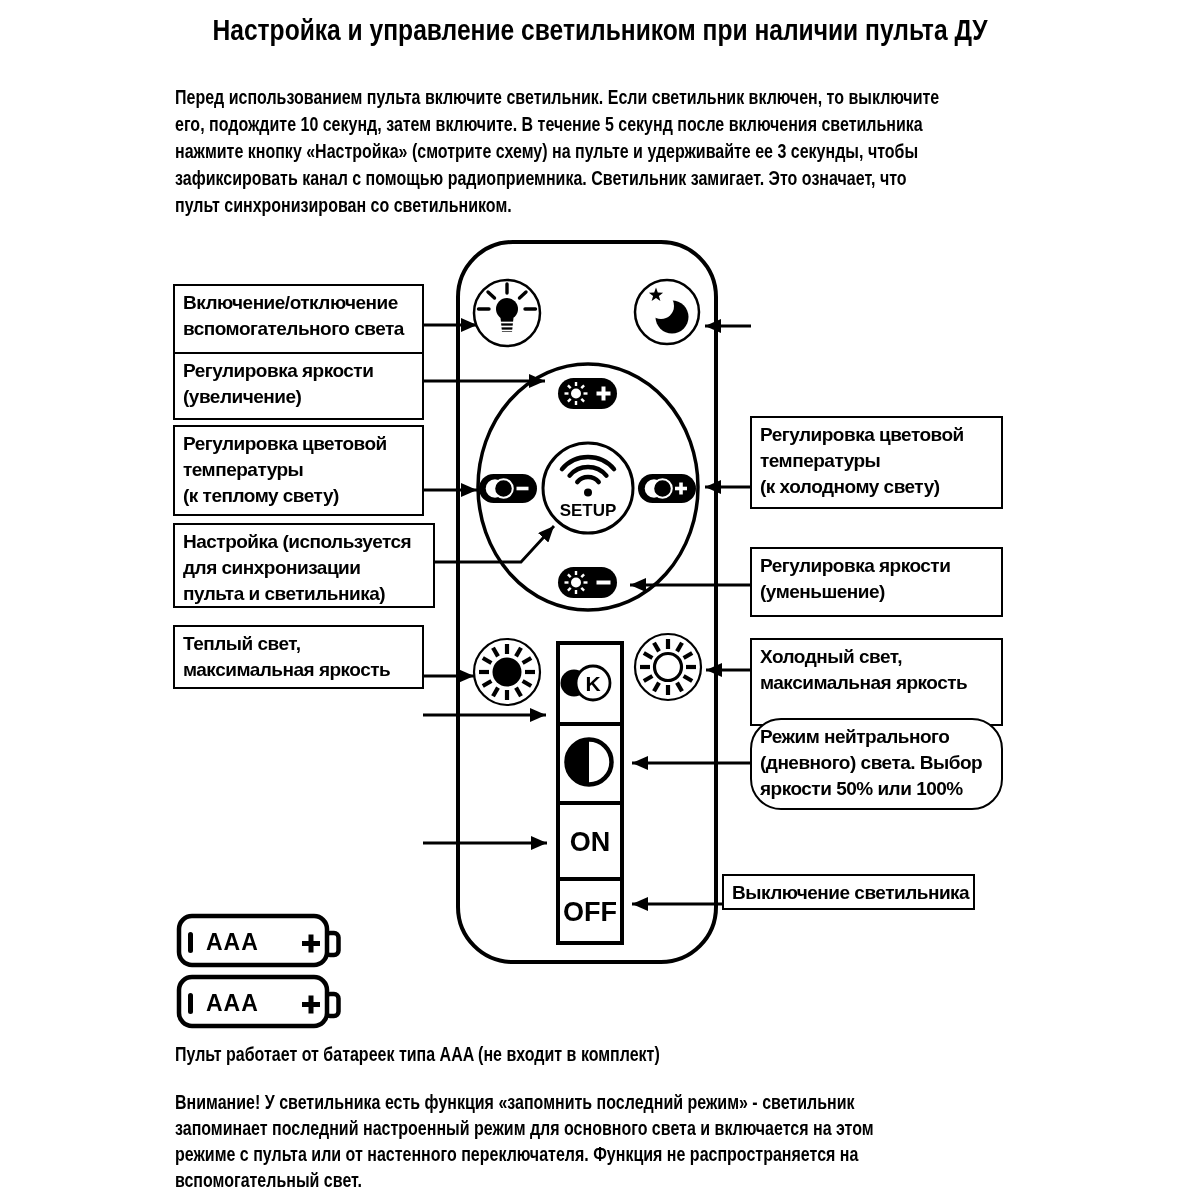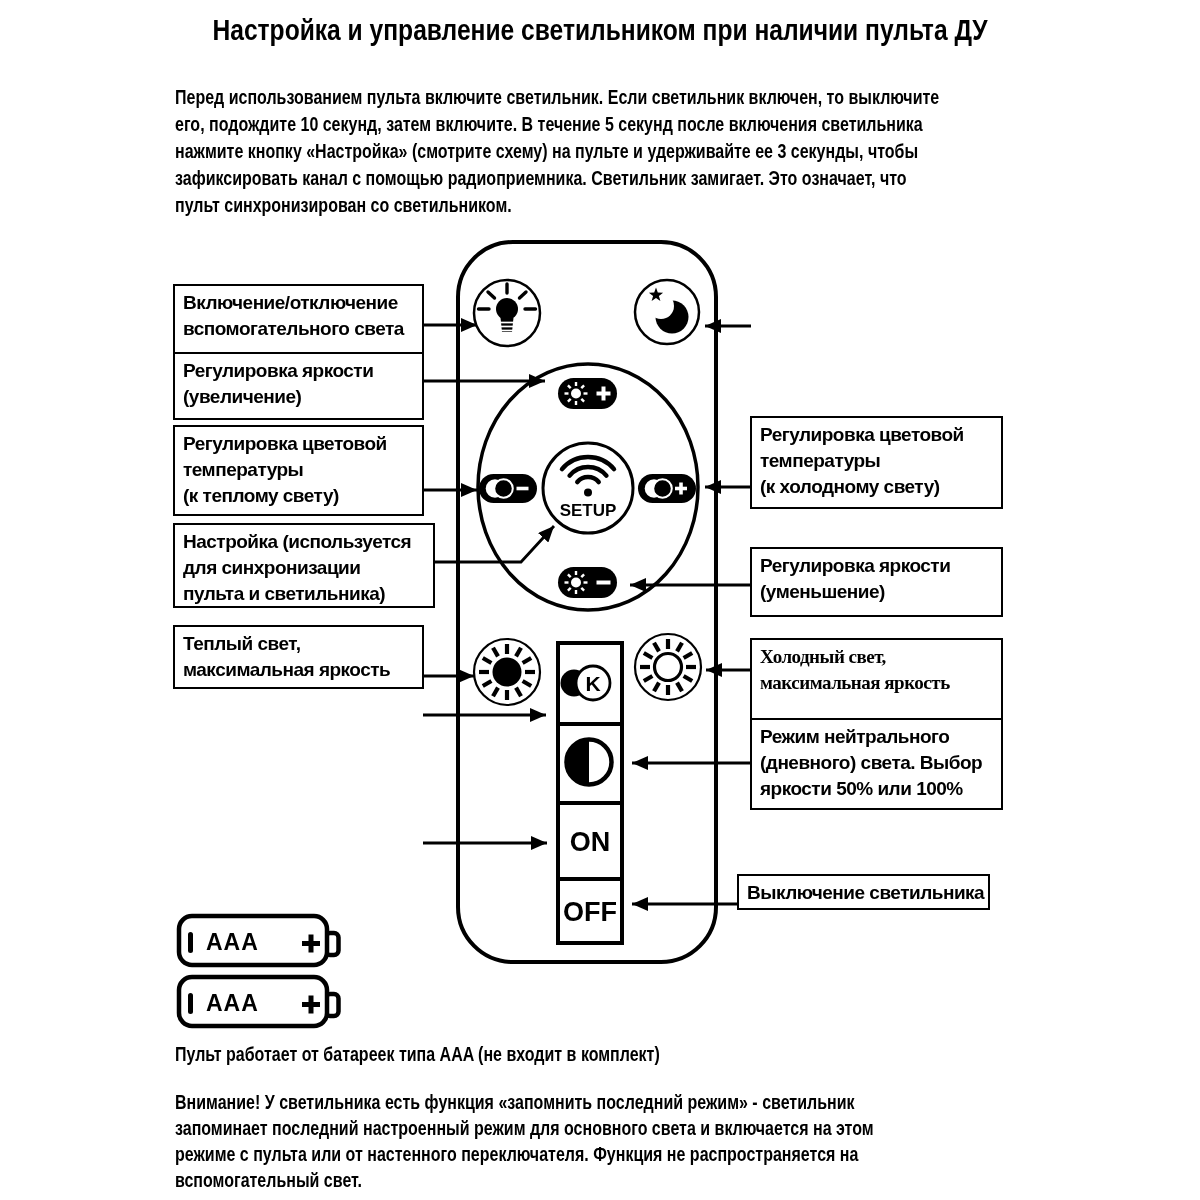--- a/index.html
+++ b/index.html
@@ -233,26 +233,26 @@
 для синхронизации
 пульта и светильника)</div>
   <div class="callout" style="left:173px;top:625px;width:251px;height:64px;">Теплый свет,
 максимальная яркость</div>
 
   <div class="callout" style="left:750px;top:416px;width:253px;height:93px;">Регулировка цветовой
 температуры
 (к холодному свету)</div>
   <div class="callout" style="left:750px;top:547px;width:253px;height:70px;">Регулировка яркости
 (уменьшение)</div>
-  <div class="callout" style="left:750px;top:638px;width:253px;height:88px;font-family:Liberation Serif, serif;">Холодный свет,
+  <div class="callout" style="left:750px;top:638px;width:253px;height:88px;">Холодный свет,
 максимальная яркость</div>
-  <div class="callout" style="left:750px;top:718px;width:253px;height:92px;">Режим нейтрального
+  <div class="callout" style="left:750px;top:718px;width:253px;height:92px;border-radius:31px;">Режим нейтрального
 (дневного) света. Выбор
 яркости 50% или 100%</div>
-  <div class="callout" style="left:737px;top:874px;width:253px;height:36px;">Выключение светильника</div>
+  <div class="callout" style="left:722px;top:874px;width:253px;height:36px;">Выключение светильника</div>
 
   <div class="para" style="left:175px;top:1041px;">Пульт работает от батареек типа AAA (не входит в комплект)</div>
   <div class="para warning" style="left:175px;top:1089px;">Внимание! У светильника есть функция «запомнить последний режим» - светильник
 запоминает последний настроенный режим для основного света и включается на этом
 режиме с пульта или от настенного переключателя. Функция не распространяется на
 вспомогательный свет.</div>
 
 </div>
 
 </body></html>

